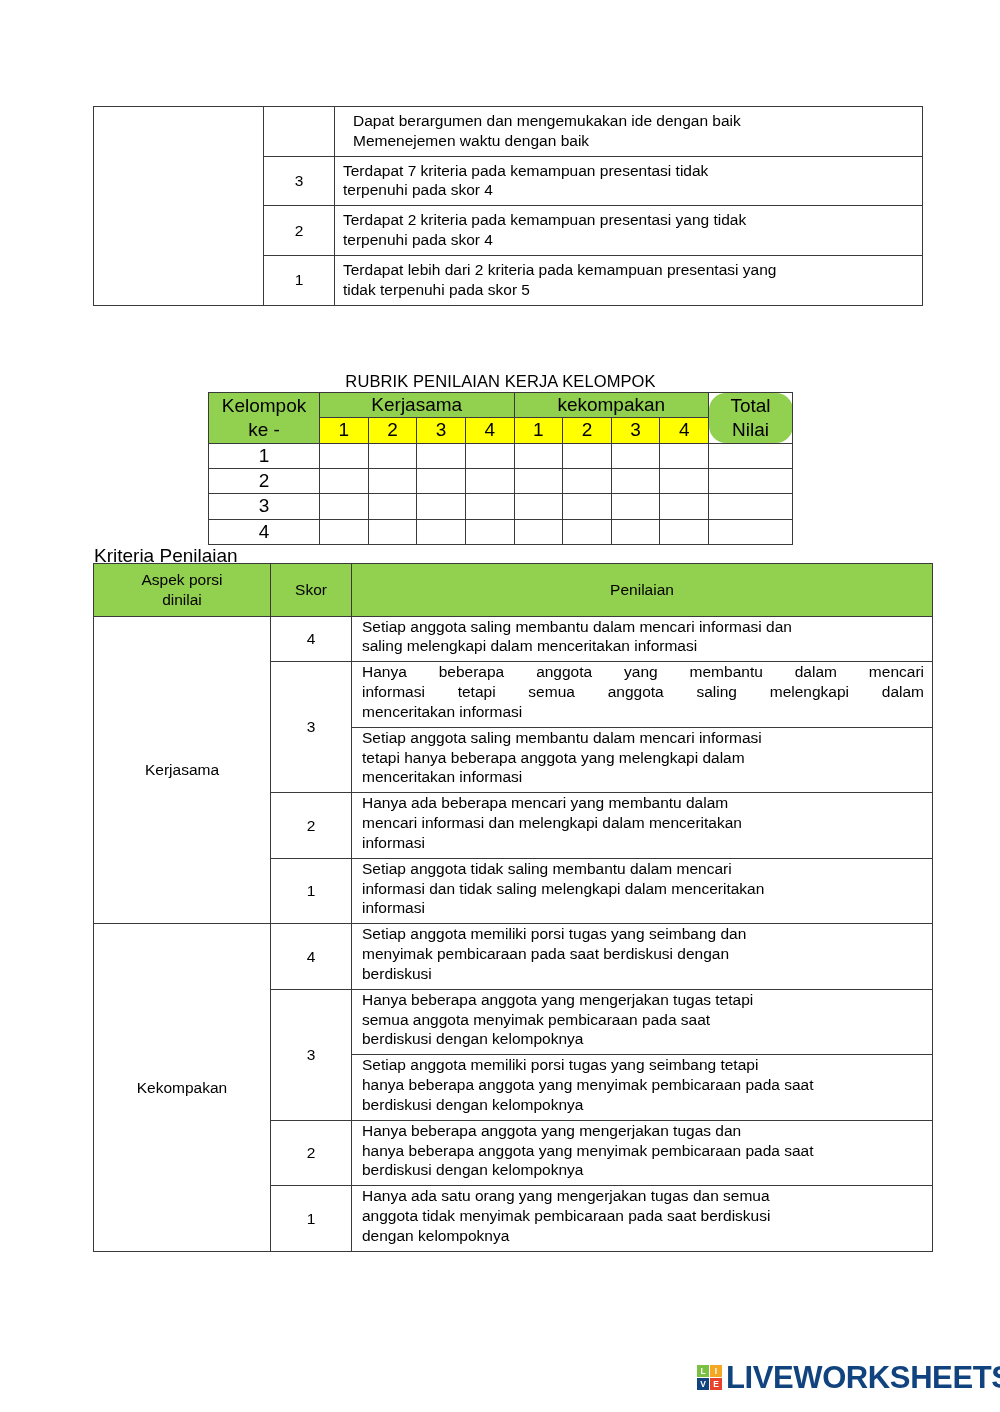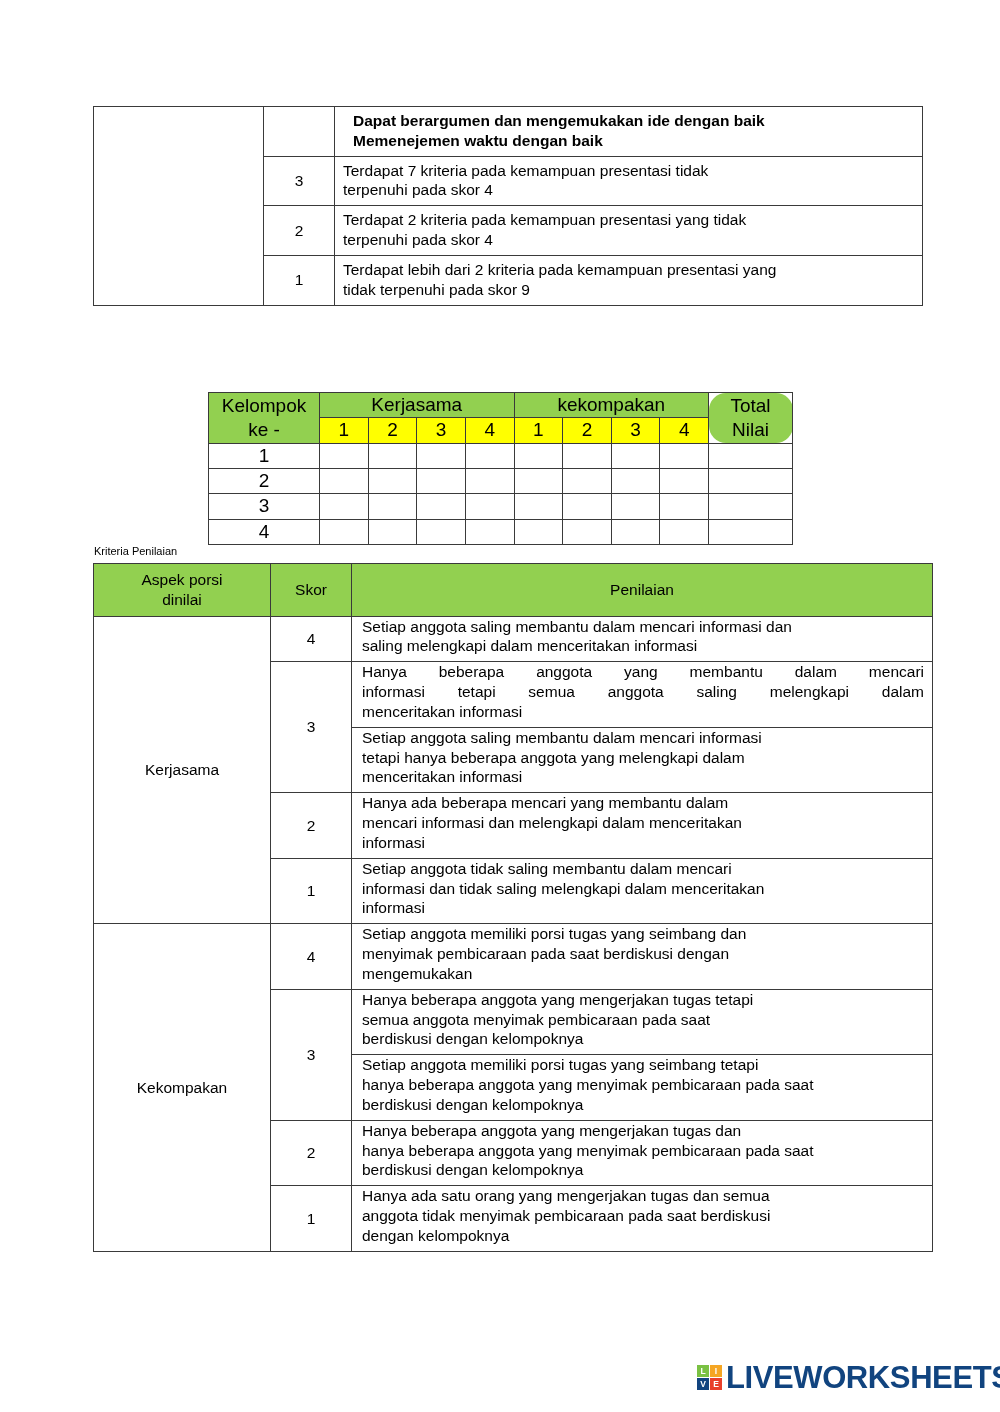--- a/index.html
+++ b/index.html
@@ -43,21 +43,21 @@
   
   #table-presentation {
     position: absolute;
     left: 93px;
     top: 106px;
     width: 812px;
   }
   #table-presentation td.col-aspect { width: 169px; }
   #table-presentation td.col-score  { width: 70px; text-align: center; vertical-align: middle; }
   #table-presentation td.col-crit   { width: 573px; padding: 4px 6px 5px 8px; }
-  #table-presentation td.col-crit .lead { padding-left: 10px; font-weight: bold; }
+  #table-presentation td.col-crit .lead { padding-left: 10px; }
 
   
   #kerja-kelompok-title {
     position: absolute;
     left: 208px;
     top: 372px;
     width: 585px;
     text-align: center;
     font-size: 16.5px;
     letter-spacing: 0.1px;
@@ -79,21 +79,21 @@
   #table-kerja-kelompok td.num  { width: 49px; }
   #table-kerja-kelompok td.tot  { width: 83px; border-radius: 17px; }
   .bg-green  { background: #92d050; }
   .bg-yellow { background: #ffff00; }
 
   
   #kriteria-label {
     position: absolute;
     left: 94px;
     top: 545px;
-    font-size: 11px;
+    font-size: 19px;
   }
   #table-kriteria {
     position: absolute;
     left: 93px;
     top: 563px;
     width: 812px;
   }
   #table-kriteria td.col-aspect {
     width: 168px;
     text-align: center;
@@ -183,27 +183,28 @@
               <div>Terdapat 2 kriteria pada kemampuan presentasi yang tidak</div>
               <div>terpenuhi pada skor 4</div>
             </div>
           </td>
         </tr>
         <tr>
           <td class="col-score">1</td>
           <td class="col-crit">
             <div>
               <div>Terdapat lebih dari 2 kriteria pada kemampuan presentasi yang</div>
-              <div>tidak terpenuhi pada skor 9</div>
+              <div>tidak terpenuhi pada skor 5</div>
             </div>
           </td>
         </tr>
       </tbody>
   </table>
 
+  <div id="kerja-kelompok-title">RUBRIK PENILAIAN KERJA KELOMPOK</div>
 
   <table class="doc" id="table-kerja-kelompok">
     <tbody>
         <tr>
           <td class="kel bg-green" rowspan="2">
             <div>Kelompok</div>
             <div>ke -</div>
           </td>
           <td class="bg-green" colspan="4">Kerjasama</td>
           <td class="bg-green" colspan="4">kekompakan</td>
@@ -334,21 +335,21 @@
             </div>
           </td>
         </tr>
         <tr>
           <td class="col-aspect" rowspan="5">Kekompakan</td>
           <td class="col-score" rowspan="1">4</td>
           <td class="col-crit">
             <div>
               <div>Setiap anggota memiliki porsi tugas yang seimbang dan</div>
               <div>menyimak pembicaraan pada saat berdiskusi dengan</div>
-              <div>mengemukakan</div>
+              <div>berdiskusi</div>
             </div>
           </td>
         </tr>
         <tr>
           <td class="col-score" rowspan="2">3</td>
           <td class="col-crit">
             <div>
               <div>Hanya beberapa anggota yang mengerjakan tugas tetapi</div>
               <div>semua anggota menyimak pembicaraan pada saat</div>
               <div>berdiskusi dengan kelompoknya</div>

